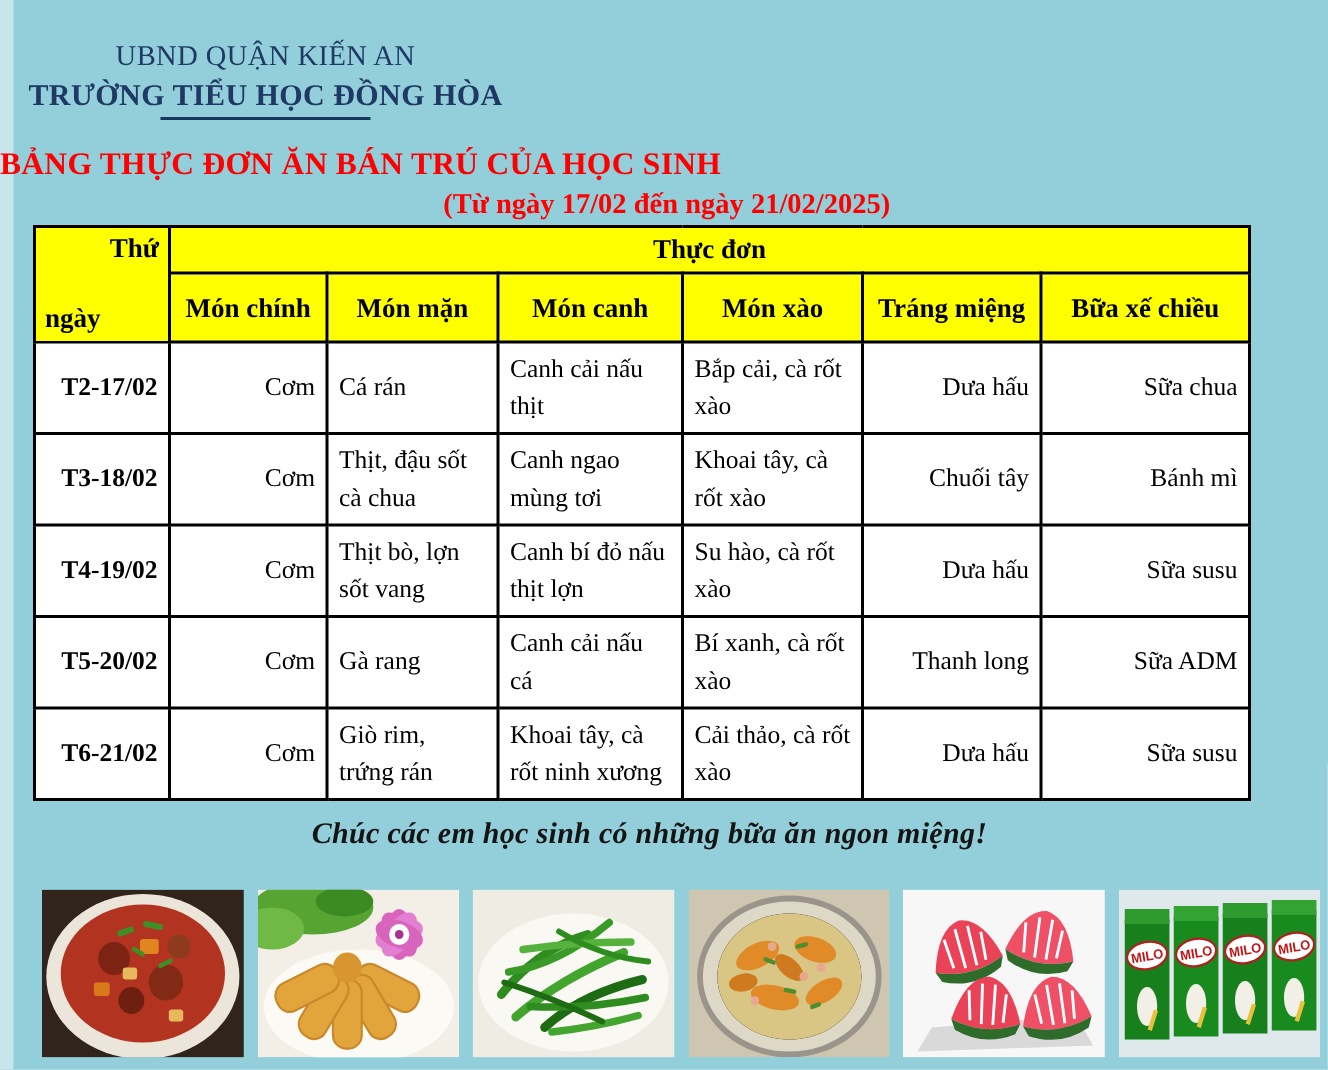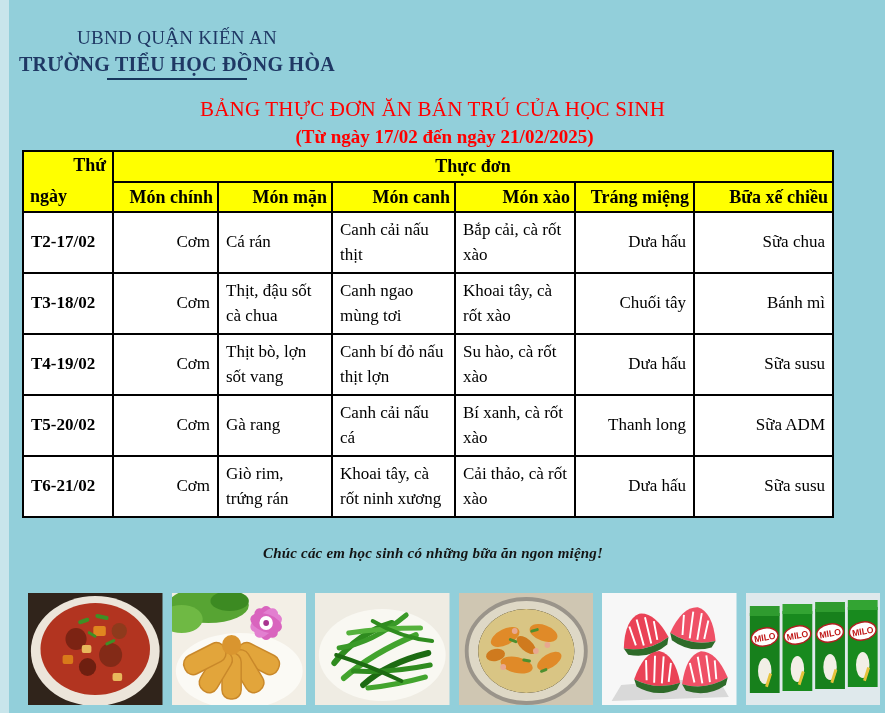--- a/index.html
+++ b/index.html
@@ -10,56 +10,56 @@
     font-family:"Liberation Serif", serif;
   }
   .left-strip { position:absolute; left:0; top:0; width:9px; height:713px; background:#C8E5EB; }
 
   .org-block { position:absolute; top:27px; left:2px; width:350px; text-align:center; color:#1F3864; }
   .org-line  { font-size:19px; letter-spacing:.3px; }
   .school-line { font-size:20px; font-weight:bold; margin-top:4px; letter-spacing:.3px; }
   .school-underline { width:140px; border-bottom:2px solid #17365D; margin:2px auto 0; }
 
   .doc-title {
-    position:absolute; top:97px; left:0; width:865px; text-align:center;
-    color:#FF0000; font-weight:normal; font-size:21px; letter-spacing:.2px;
+    position:absolute; top:97px; left:0; width:865px; 
+    color:#FF0000; font-weight:bold; font-size:21px; letter-spacing:.2px;
   }
   .doc-subtitle {
     position:absolute; top:126px; left:0; width:865px; text-align:center;
     color:#FF0000; font-weight:bold; font-size:19px;padding-left:24px;
   }
 
   table.menu {
     position:absolute; left:22px; top:150px;
     border-collapse:collapse; table-layout:fixed; background:#FFFFFF;
   }
   table.menu th, table.menu td { border:2px solid #000; overflow:hidden; }
   table.menu thead th { background:#FFFF00; font-weight:bold; font-size:18px; color:#000; padding:1px 4px; }
-  tr.hdr-top { height:31px; } tr.hdr-cols { height:30px;text-align:right; } tr.data-row { height:61px; }
+  tr.hdr-top { height:31px; } tr.hdr-cols { height:46px; } tr.data-row { height:61px; }
 
   th.corner-cell {
     position:relative; padding:0;
     background:
       linear-gradient(to bottom right,
         rgba(0,0,0,0) calc(50% - 1px), #8a8a8a calc(50% - 1px),
         #8a8a8a calc(50% + 1px), rgba(0,0,0,0) calc(50% + 1px)),
       #FFFF00;
     color:#17365D;
   }
   .corner-top    { position:absolute; top:3px;  right:6px; font-size:18px; font-weight:bold; }
   .corner-bottom { position:absolute; bottom:4px; left:6px; font-size:18px; font-weight:bold; }
 
   table.menu tbody td { background:#FFFFFF; font-size:17px; color:#000; padding:2px 7px; vertical-align:middle; line-height:1.45; }
-  td.day-cell  { font-weight:bold; text-align:left; color:#17365D; font-size:17px; padding:2px 2px; }
+  td.day-cell  { font-weight:bold; text-align:right; color:#17365D; font-size:17px; padding:2px 2px; }
   td.center-cell { text-align:right;margin-top:48px; }
   td.left-cell   { text-align:left; }
 
   .wish-message {
     position:absolute; top:545px; left:0; width:866px; text-align:center;
-    font-size:15px; font-weight:bold; font-style:italic; color:#141414; letter-spacing:.2px;
+    font-size:20px; font-weight:bold; font-style:italic; color:#141414; letter-spacing:.2px;
   }
 
   .food-row {
     position:absolute; top:593px; left:28px; width:852px; height:112px;
     display:flex; gap:9px;
   }
   .food-item { flex:1 1 0; height:112px; overflow:hidden; }
   .food-item svg { display:block; width:100%; height:100%; }
 </style>
 </head>

